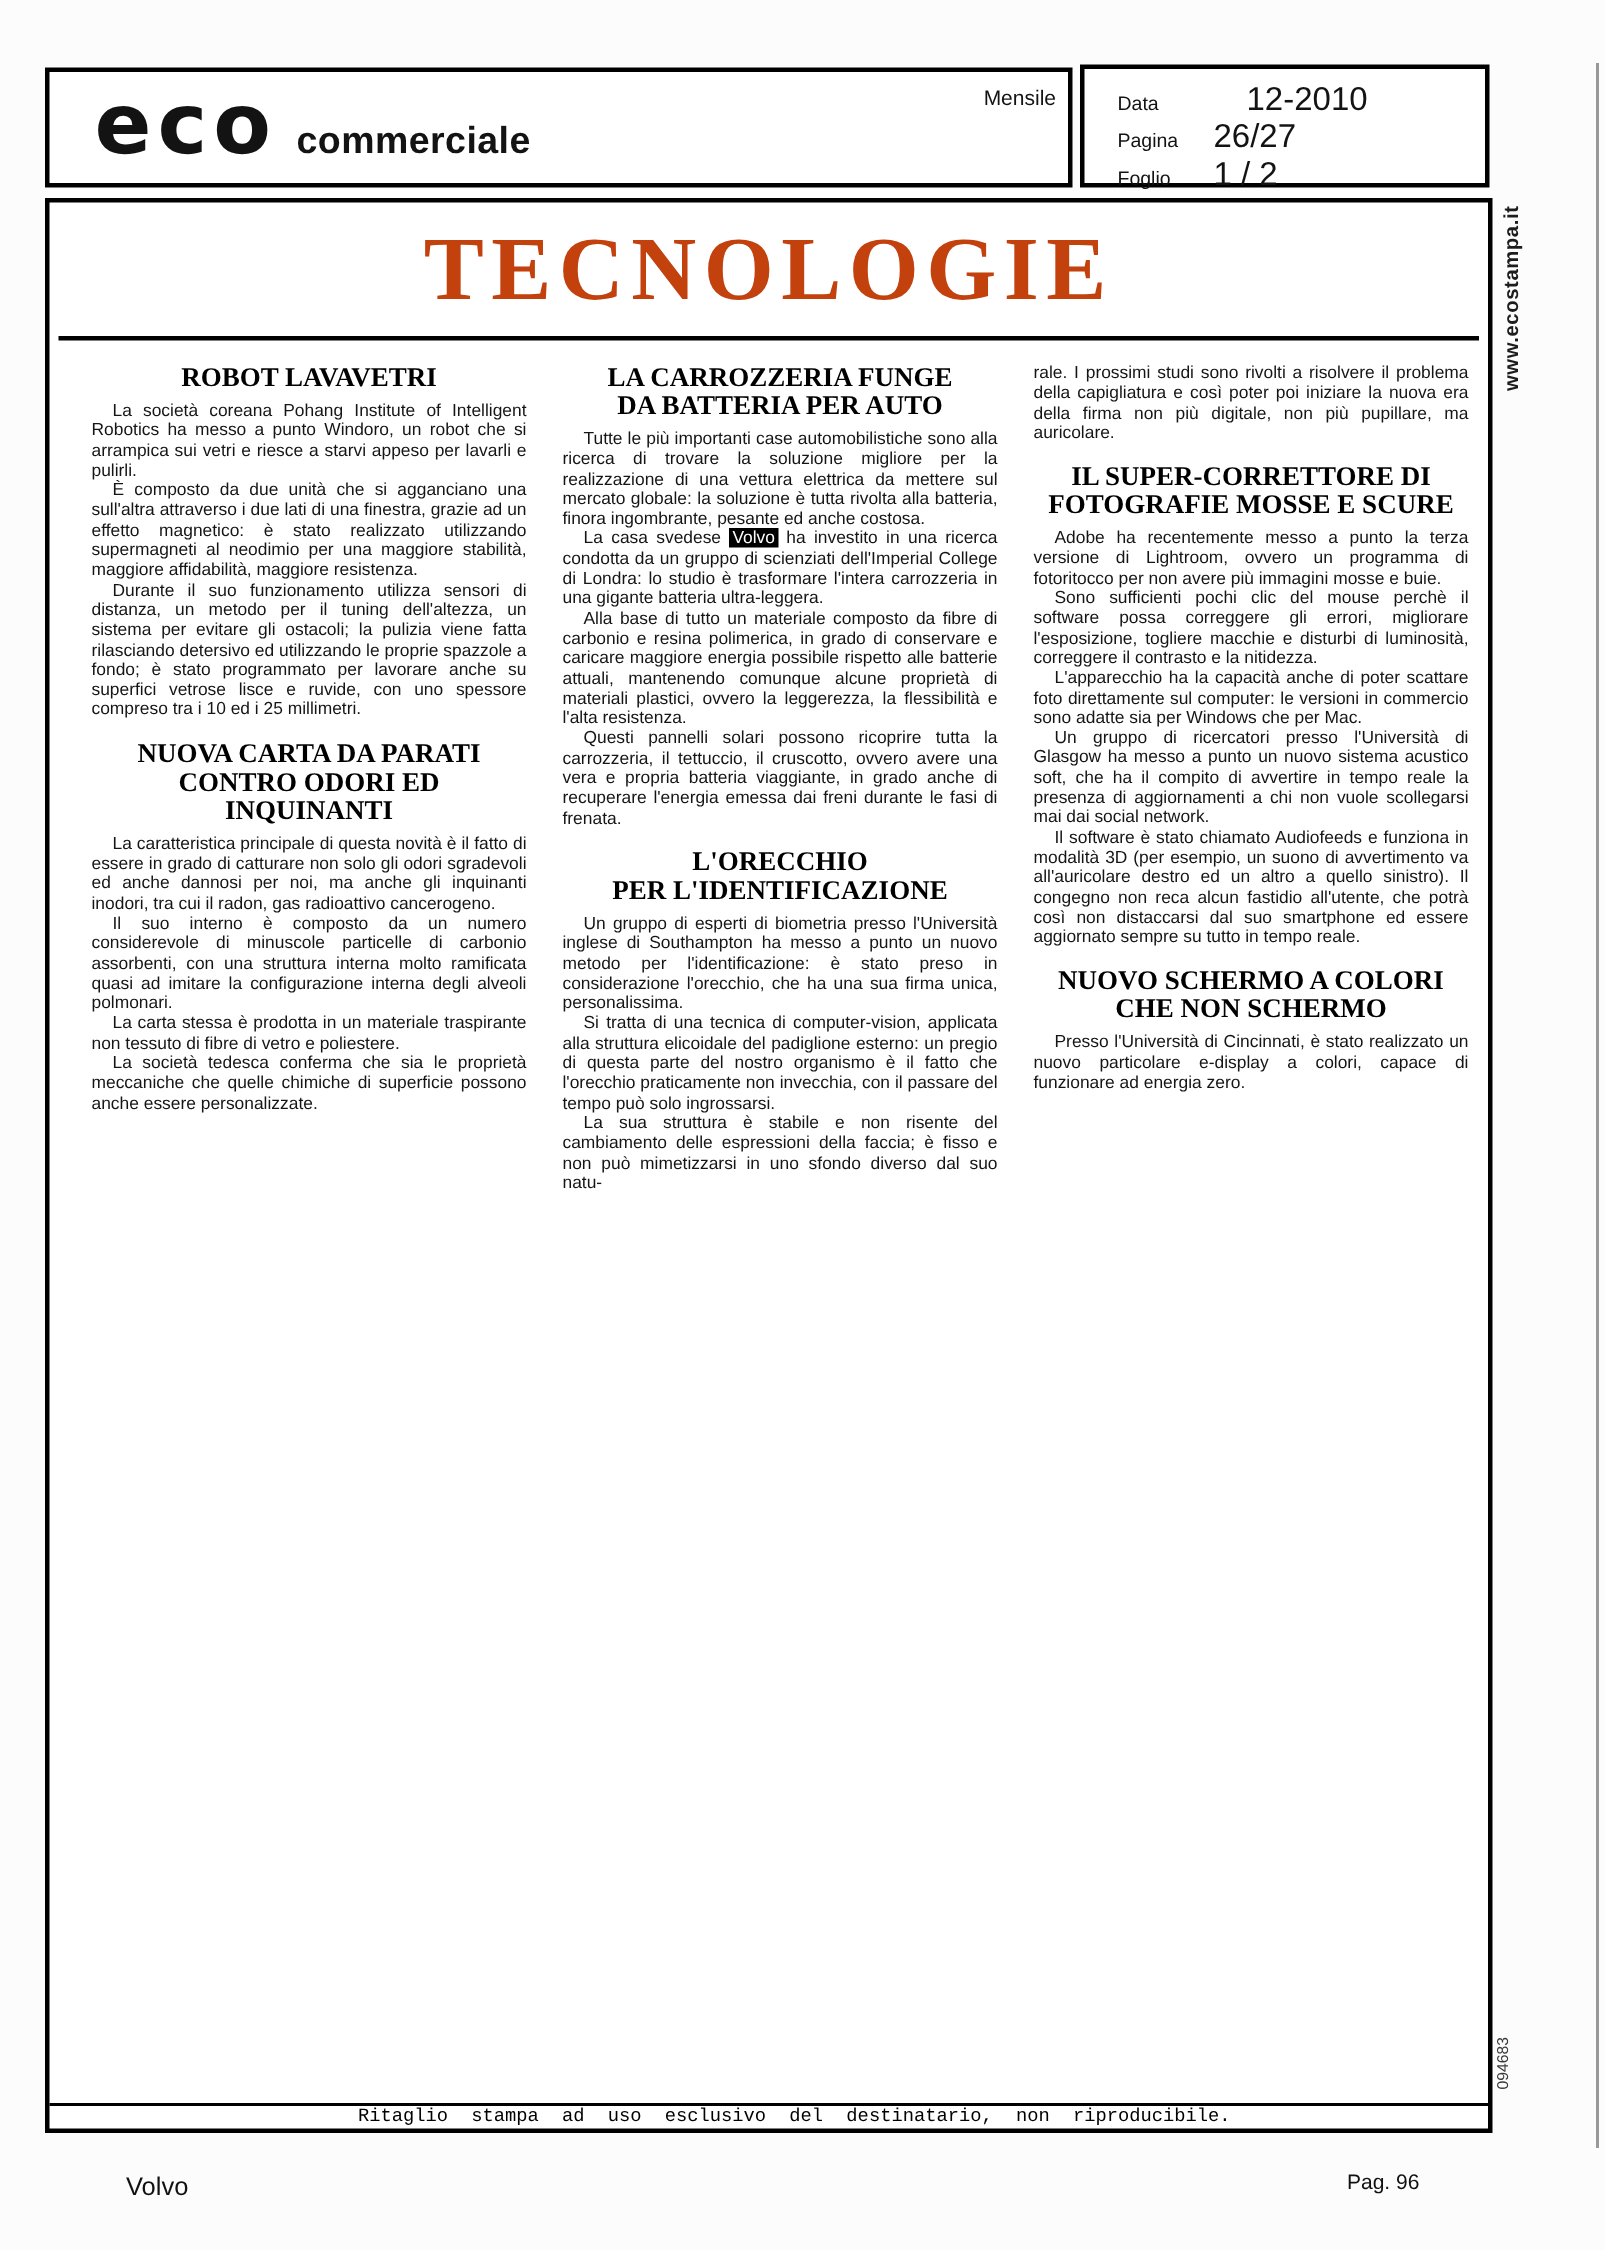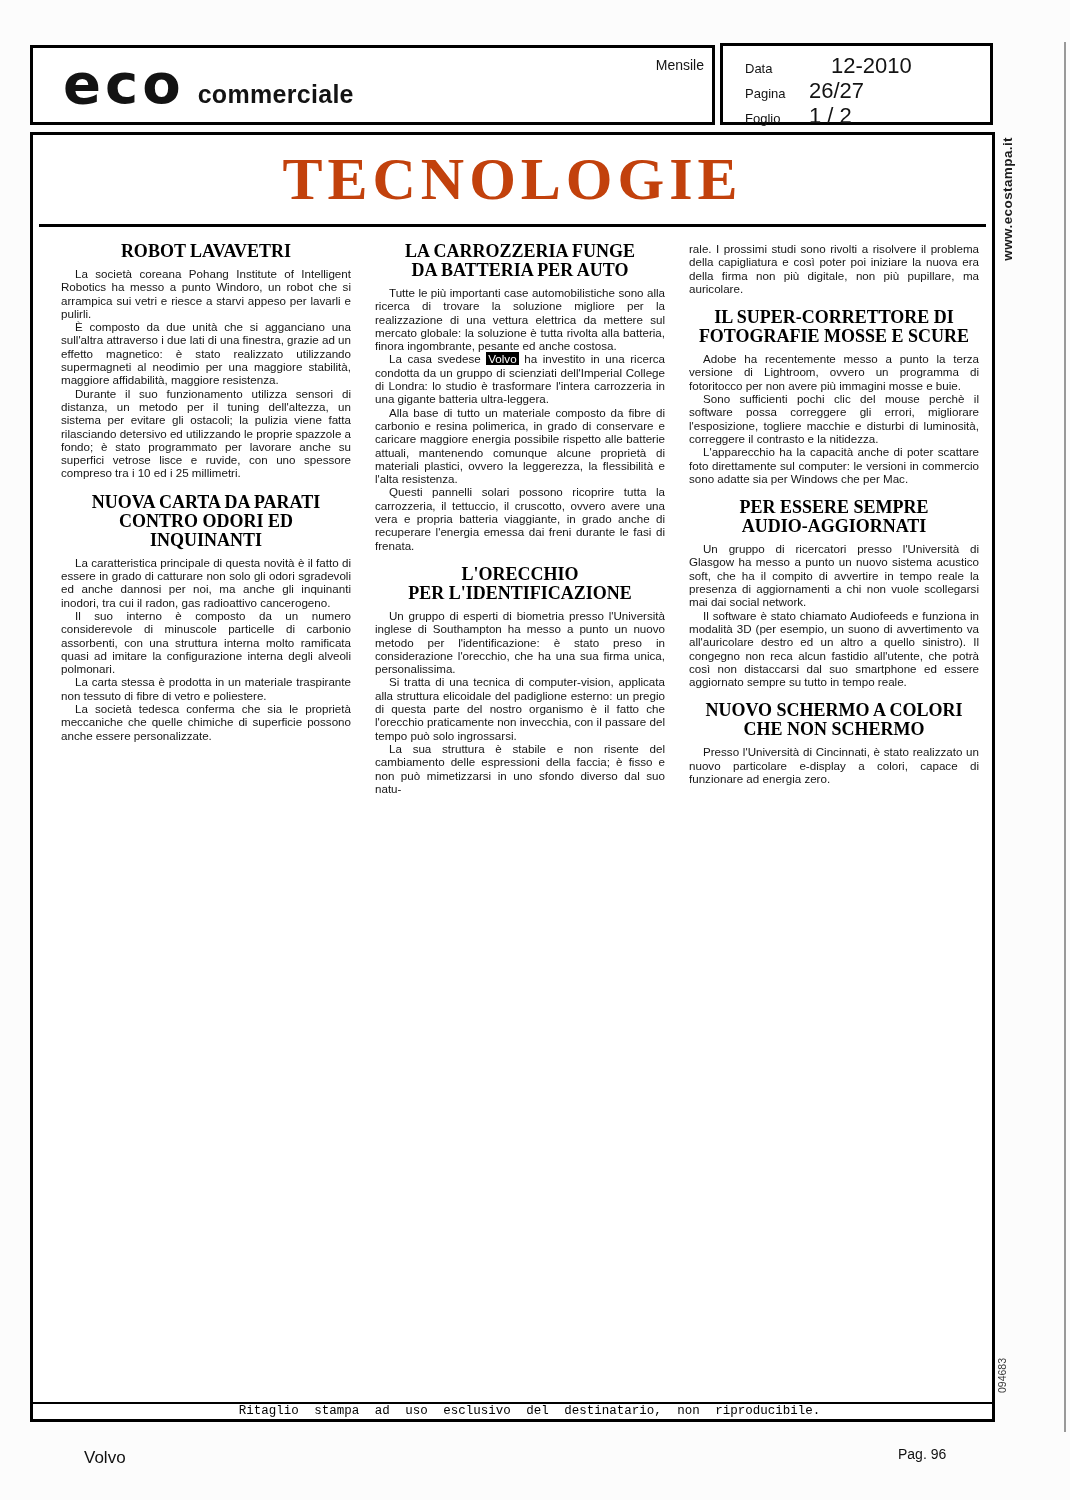--- a/index.html
+++ b/index.html
@@ -152,24 +152,20 @@
       <p class="cont">rale. I prossimi studi sono rivolti a risolvere il problema della capigliatura e così poter poi iniziare la nuova era della firma non più digitale, non più pupillare, ma auricolare.</p>
 
       <h3>
         <span>IL SUPER-CORRETTORE DI</span>
         <span>FOTOGRAFIE MOSSE E SCURE</span>
       </h3>
       <p>Adobe ha recentemente messo a punto la terza versione di Lightroom, ovvero un programma di fotoritocco per non avere più immagini mosse e buie.</p>
       <p>Sono sufficienti pochi clic del mouse perchè il software possa correggere gli errori, migliorare l'esposizione, togliere macchie e disturbi di luminosità, correggere il contrasto e la nitidezza.</p>
       <p>L'apparecchio ha la capacità anche di poter scattare foto direttamente sul computer: le versioni in commercio sono adatte sia per Windows che per Mac.</p>
 
-      <h3>
-        <span>PER ESSERE SEMPRE</span>
-        <span>AUDIO-AGGIORNATI</span>
-      </h3>
       <p>Un gruppo di ricercatori presso l'Università di Glasgow ha messo a punto un nuovo sistema acustico soft, che ha il compito di avvertire in tempo reale la presenza di aggiornamenti a chi non vuole scollegarsi mai dai social network.</p>
       <p>Il software è stato chiamato Audiofeeds e funziona in modalità 3D (per esempio, un suono di avvertimento va all'auricolare destro ed un altro a quello sinistro). Il congegno non reca alcun fastidio all'utente, che potrà così non distaccarsi dal suo smartphone ed essere aggiornato sempre su tutto in tempo reale.</p>
 
       <h3>
         <span>NUOVO SCHERMO A COLORI</span>
         <span>CHE NON SCHERMO</span>
       </h3>
       <p>Presso l'Università di Cincinnati, è stato realizzato un nuovo particolare e-display a colori, capace di funzionare ad energia zero.</p>
     </div>
 

